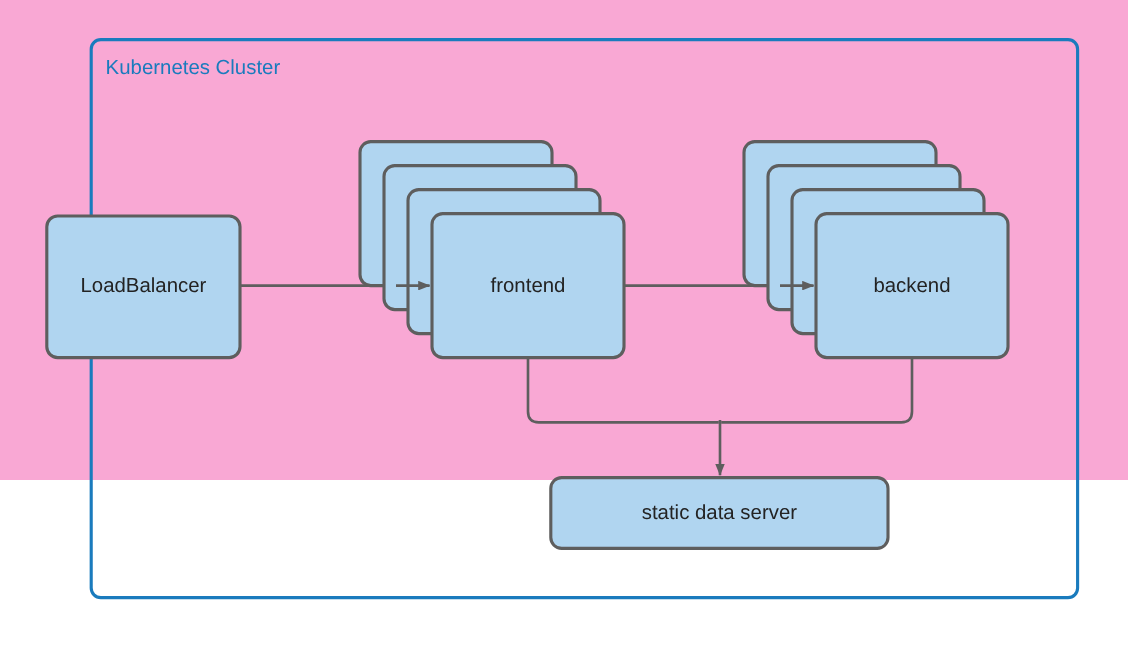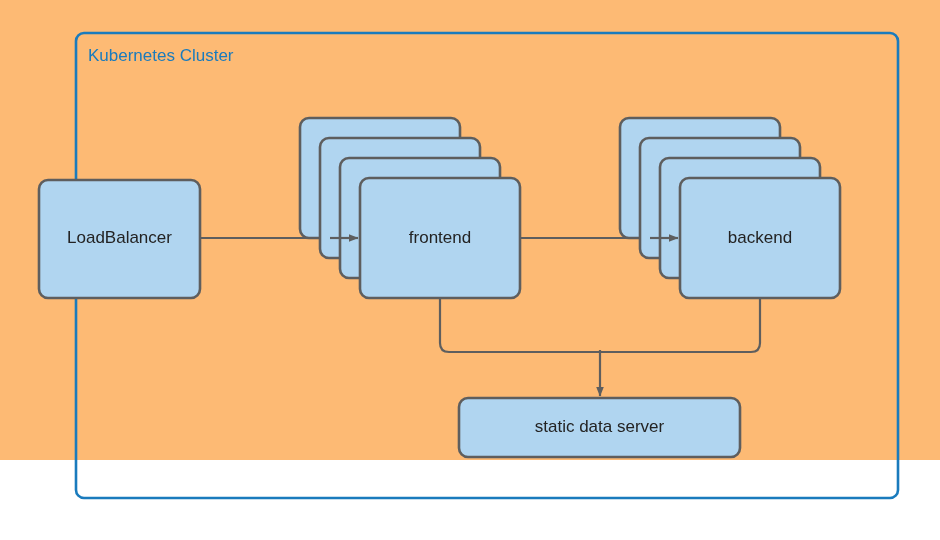--- a/index.html
+++ b/index.html
@@ -9,22 +9,22 @@
   }
   body {
     width: 940px;
     height: 540px;
     font-family: "Liberation Sans", sans-serif;
     overflow: hidden;
   }
   #canvas {
     position: relative;
     width: 940px;
-    height: 460px;
-    background: #fdba74;
+    height: 400px;
+    background: #f9a8d4;
   }
   #diagram-svg {
     position: absolute;
     top: 0;
     left: 0;
     width: 940px;
     height: 540px;
   }
   .node-label {
     font-family: "Liberation Sans", sans-serif;

